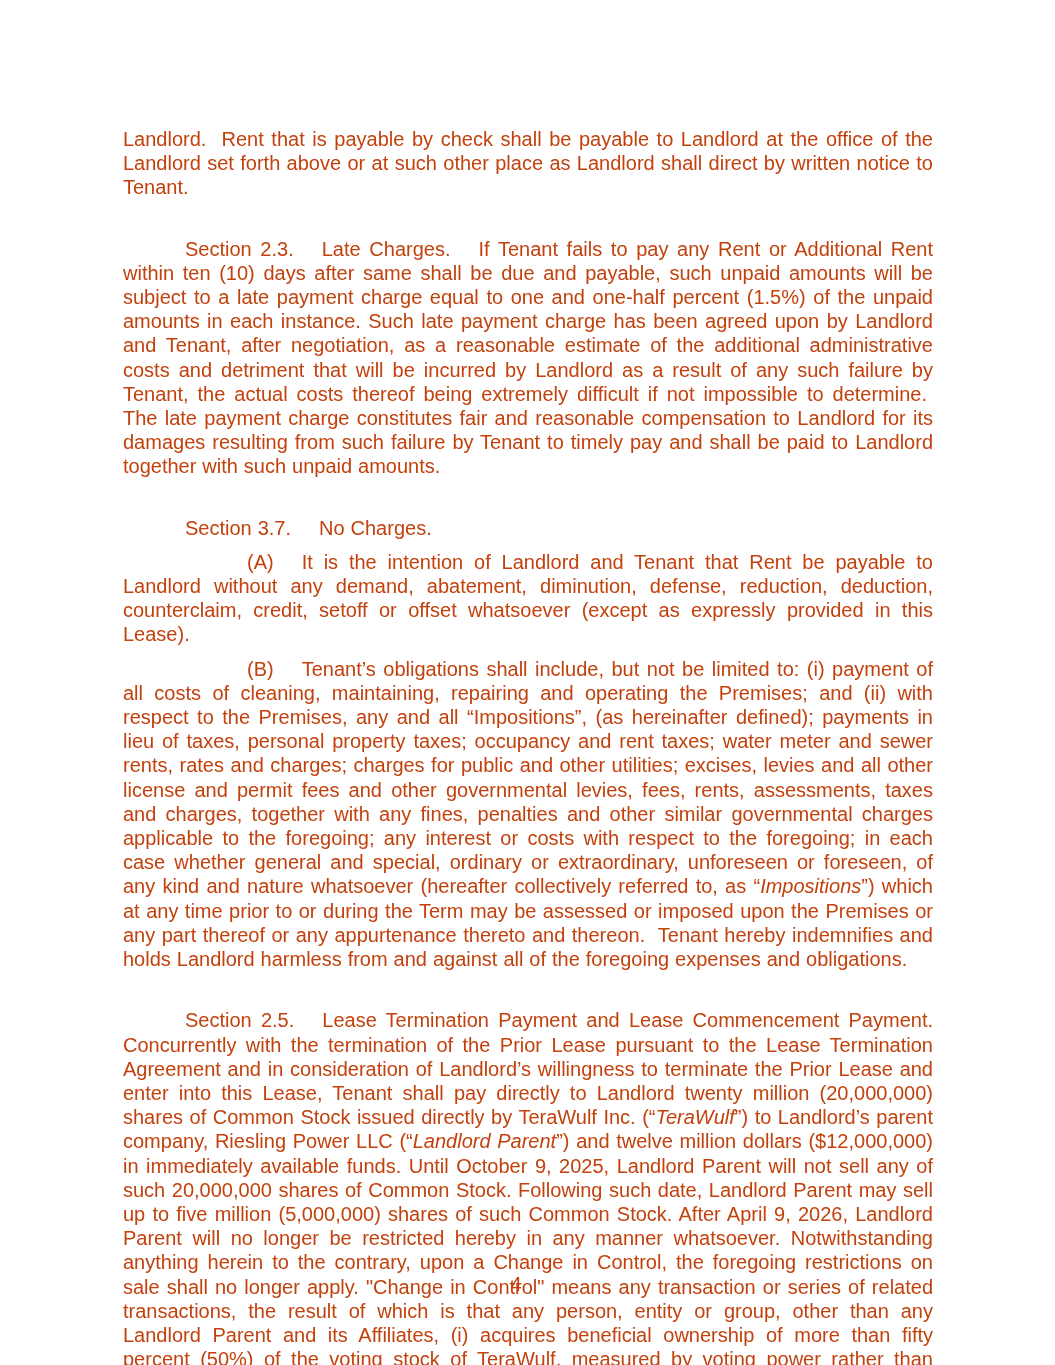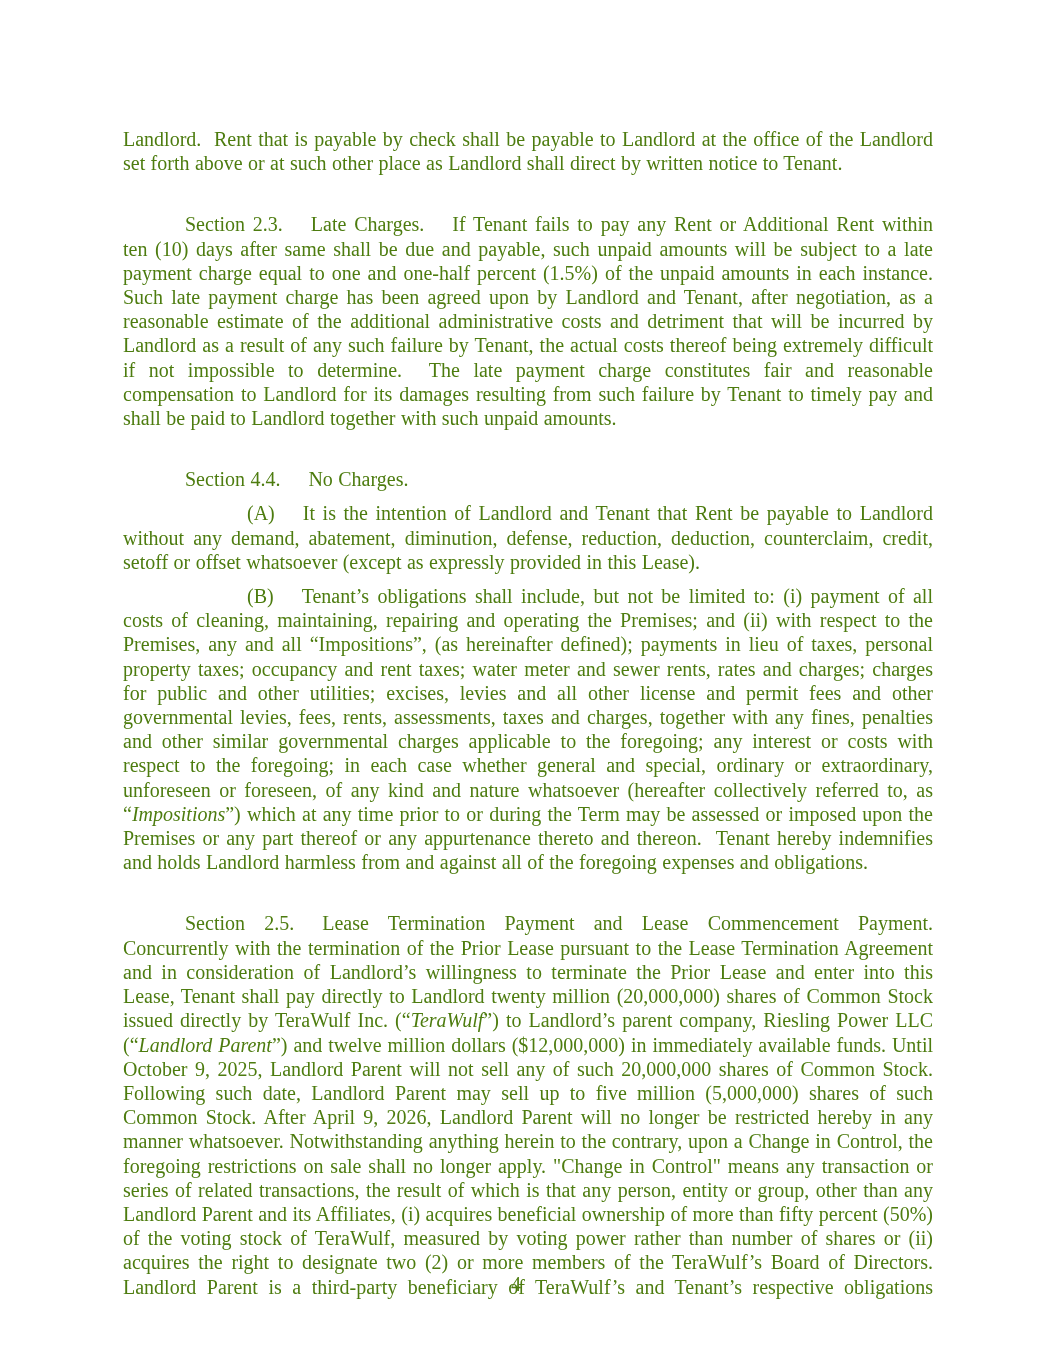--- a/index.html
+++ b/index.html
@@ -6,22 +6,22 @@
     margin: 0;
     padding: 0;
     background: #ffffff;
   }
   .page {
     position: relative;
     width: 1032px;
     height: 1365px;
     background: #ffffff;
     overflow: hidden;
-    font-family: Liberation Serif, serif;
-    color: #4d7c0f;
+    font-family: Liberation Sans, sans-serif;
+    color: #c2410c;
   }
   .content {
     position: absolute;
     left: 123px;
     top: 127px;
     width: 810px;
   }
   p.para {
     margin: 0 0 10px 0;
     font-size: 20px;
@@ -48,21 +48,21 @@
     line-height: 24.2px;
   }
 </style>
 </head>
 <body>
 
 <div class="page">
   <div class="content">
       <p class="para flush"><span>Landlord.&nbsp; Rent that is payable by check shall be payable to Landlord at the office of the Landlord set forth above or at such other place as Landlord shall direct by written notice to Tenant.</span></p>
       <p class="para section"><span>Section 2.3.</span><span class="tab"></span><span>Late Charges.</span><span class="tab"></span><span>If Tenant fails to pay any Rent or Additional Rent within ten (10) days after same shall be due and payable, such unpaid amounts will be subject to a late payment charge equal to one and one-half percent (1.5%) of the unpaid amounts in each instance. Such late payment charge has been agreed upon by Landlord and Tenant, after negotiation, as a reasonable estimate of the additional administrative costs and detriment that will be incurred by Landlord as a result of any such failure by Tenant, the actual costs thereof being extremely difficult if not impossible to determine.&nbsp; The late payment charge constitutes fair and reasonable compensation to Landlord for its damages resulting from such failure by Tenant to timely pay and shall be paid to Landlord together with such unpaid amounts.</span></p>
-      <p class="para section"><span>Section 4.4.</span><span class="tab"></span><span>No Charges.</span></p>
+      <p class="para section"><span>Section 3.7.</span><span class="tab"></span><span>No Charges.</span></p>
       <p class="para subsection"><span>(A)</span><span class="tab"></span><span>It is the intention of Landlord and Tenant that Rent be payable to Landlord without any demand, abatement, diminution, defense, reduction, deduction, counterclaim, credit, setoff or offset whatsoever (except as expressly provided in this Lease).</span></p>
       <p class="para subsection"><span>(B)</span><span class="tab"></span><span>Tenant’s obligations shall include, but not be limited to: (i) payment of all costs of cleaning, maintaining, repairing and operating the Premises; and (ii) with respect to the Premises, any and all “Impositions”, (as hereinafter defined); payments in lieu of taxes, personal property taxes; occupancy and rent taxes; water meter and sewer rents, rates and charges; charges for public and other utilities; excises, levies and all other license and permit fees and other governmental levies, fees, rents, assessments, taxes and charges, together with any fines, penalties and other similar governmental charges applicable to the foregoing; any interest or costs with respect to the foregoing; in each case whether general and special, ordinary or extraordinary, unforeseen or foreseen, of any kind and nature whatsoever (hereafter collectively referred to, as “</span><span class="italic">Impositions</span><span>”) which at any time prior to or during the Term may be assessed or imposed upon the Premises or any part thereof or any appurtenance thereto and thereon.&nbsp; Tenant hereby indemnifies and holds Landlord harmless from and against all of the foregoing expenses and obligations.</span></p>
       <p class="para section justify-last"><span>Section 2.5.</span><span class="tab"></span><span>Lease Termination Payment and Lease Commencement Payment. Concurrently with the termination of the Prior Lease pursuant to the Lease Termination Agreement and in consideration of Landlord’s willingness to terminate the Prior Lease and enter into this Lease, Tenant shall pay directly to Landlord twenty million (20,000,000) shares of Common Stock issued directly by TeraWulf Inc. (“</span><span class="italic">TeraWulf</span><span>”) to Landlord’s parent company, Riesling Power LLC (“</span><span class="italic">Landlord Parent</span><span>”) and twelve million dollars ($12,000,000) in immediately available funds. Until October 9, 2025, Landlord Parent will not sell any of such 20,000,000 shares of Common Stock. Following such date, Landlord Parent may sell up to five million (5,000,000) shares of such Common Stock. After April 9, 2026, Landlord Parent will no longer be restricted hereby in any manner whatsoever. Notwithstanding anything herein to the contrary, upon a Change in Control, the foregoing restrictions on sale shall no longer apply. "Change in Control" means any transaction or series of related transactions, the result of which is that any person, entity or group, other than any Landlord Parent and its Affiliates, (i) acquires beneficial ownership of more than fifty percent (50%) of the voting stock of TeraWulf, measured by voting power rather than number of shares or (ii) acquires the right to designate two (2) or more members of the TeraWulf’s Board of Directors. Landlord Parent is a third-party beneficiary of TeraWulf’s and Tenant’s respective obligations</span></p>
     </div>
   <div class="footer">
     <span>4</span>
   </div>
 </div>
 
 </body></html>

